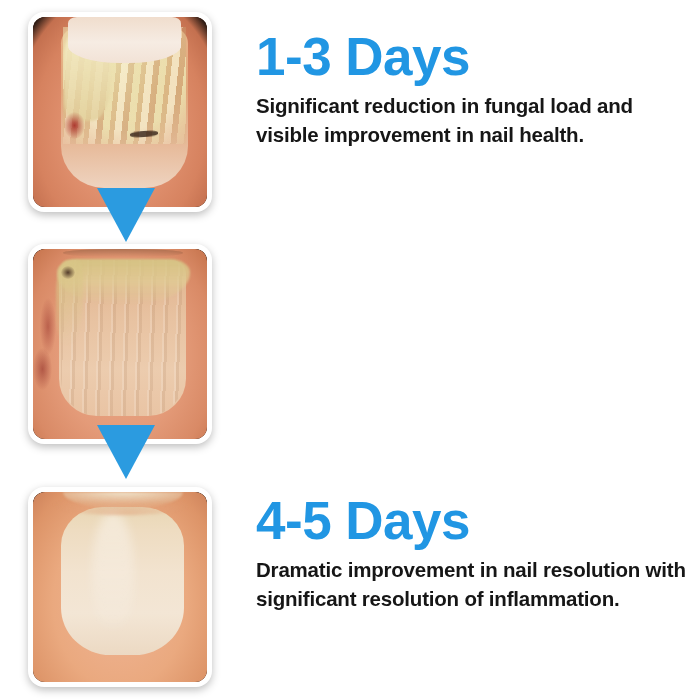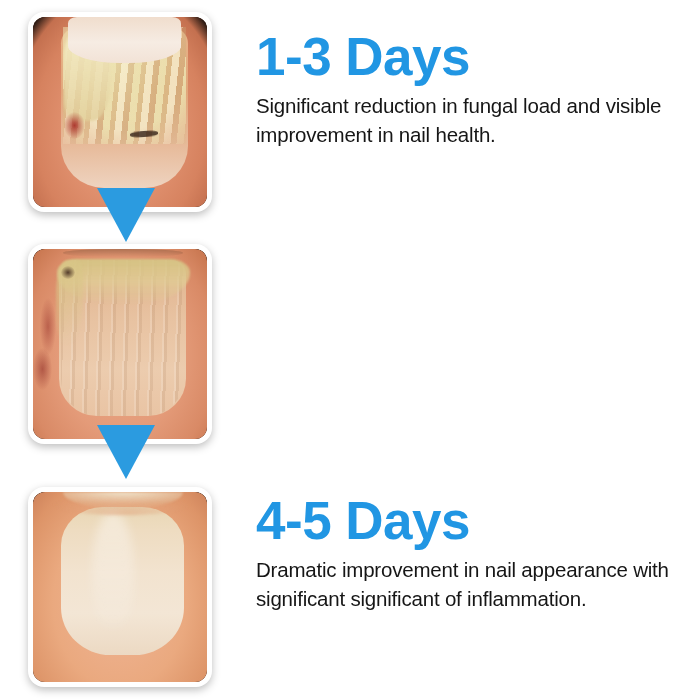--- a/index.html
+++ b/index.html
@@ -227,20 +227,21 @@
     color: #2196E3;
     white-space: nowrap;
   }
   .body {
     margin: 6px 0 0 0;
     font-family: "Liberation Sans", sans-serif;
     font-size: 20.5px;
     line-height: 1.42;
     color: #161616;
     letter-spacing: -0.2px;
+    font-weight: bold;
   }
 </style>
 </head>
 <body>
 
 <div class="timeline">
 
   <div class="step step-1">
 
     <div class="card">
@@ -281,21 +282,21 @@
         <div class="photo-layer p2-yellow-l"></div>
         <div class="photo-layer p2-darkspot"></div>
         <div class="photo-layer p2-tipline"></div>
         <div class="photo-layer p2-redL"></div>
         <div class="photo-layer p2-redR"></div>
       </div>
     </div>
 
     <div class="copy copy-2">
       <h2 class="heading">4-5 Days</h2>
-      <p class="body">Dramatic improvement in nail appearance with significant significant of inflammation.</p>
+      <p class="body">Dramatic improvement in nail resolution with significant resolution of inflammation.</p>
     </div>
 
   </div>
 
   <div class="arrow arrow-2">
     <svg viewBox="0 0 58 54" xmlns="http://www.w3.org/2000/svg" aria-hidden="true">
       <polygon points="0,0 58,0 29,54" fill="#2B9BE0"></polygon>
     </svg>
   </div>
 

